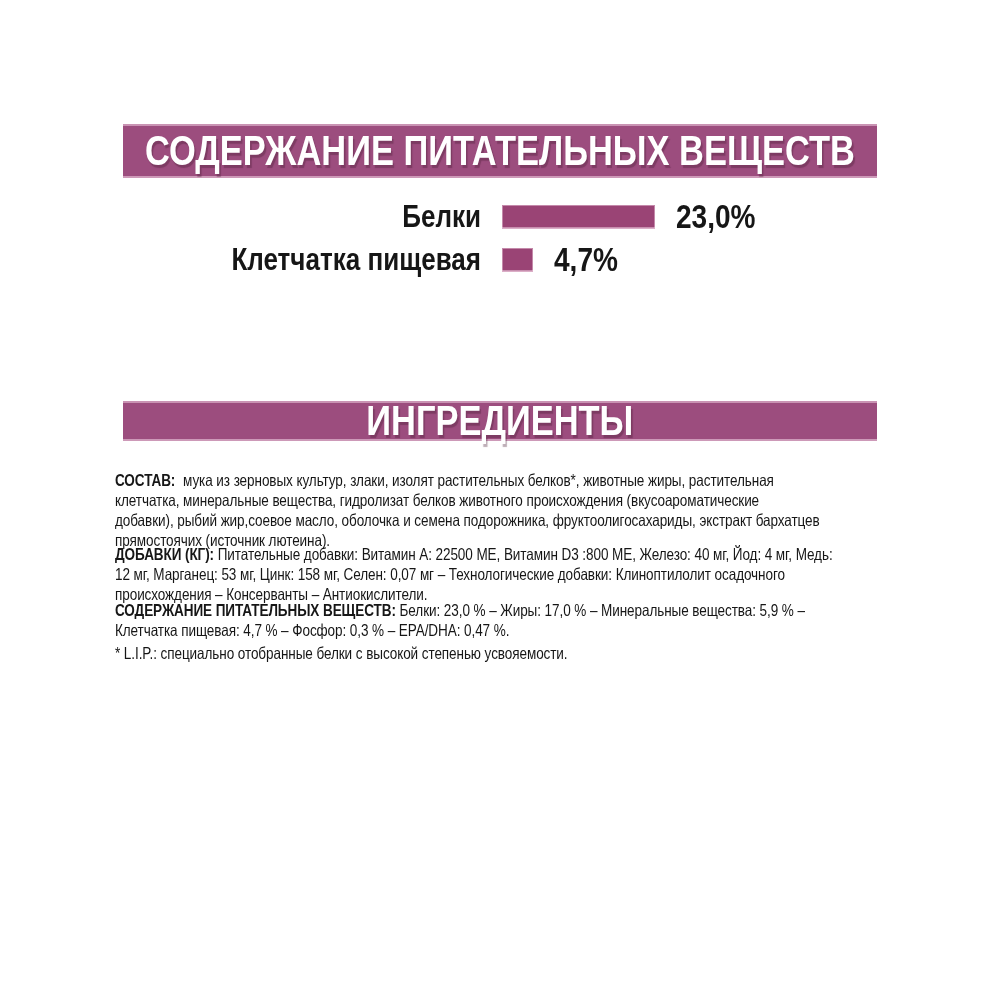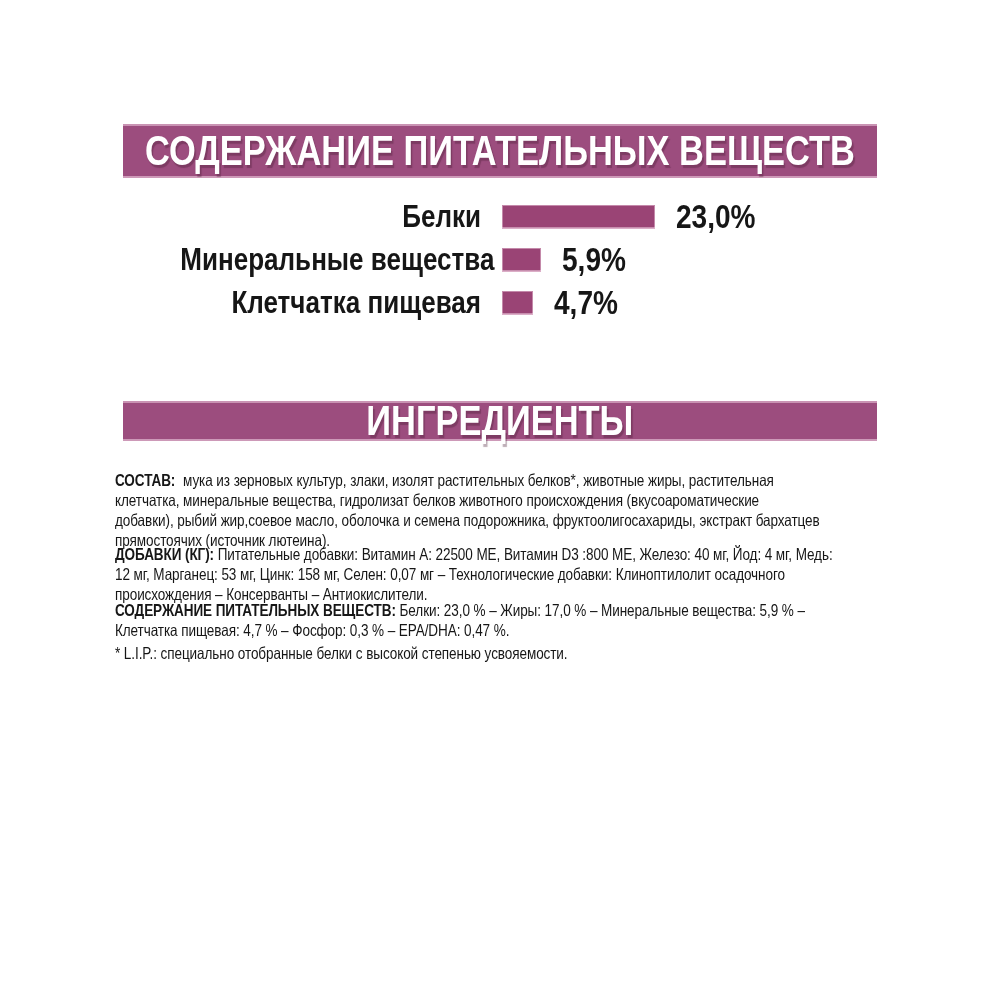--- a/index.html
+++ b/index.html
@@ -73,25 +73,20 @@
   <div class="banner-title">СОДЕРЖАНИЕ ПИТАТЕЛЬНЫХ ВЕЩЕСТВ</div>
 </div>
 
 <div id="chart">
   <div class="crow">
     <div class="clabel">Белки</div>
     <div class="cbar" style="width: 153px;"></div>
     <div class="cval">23,0%</div>
   </div>
   <div class="crow">
-    <div class="clabel">Минеральные вещества</div>
-    <div class="cbar" style="width: 39px;"></div>
-    <div class="cval">5,9%</div>
-  </div>
-  <div class="crow">
     <div class="clabel">Клетчатка пищевая</div>
     <div class="cbar" style="width: 31px;"></div>
     <div class="cval">4,7%</div>
   </div>
 </div>
 
 <div class="banner" id="banner-ingredients">
   <div class="banner-title">ИНГРЕДИЕНТЫ</div>
 </div>
 

